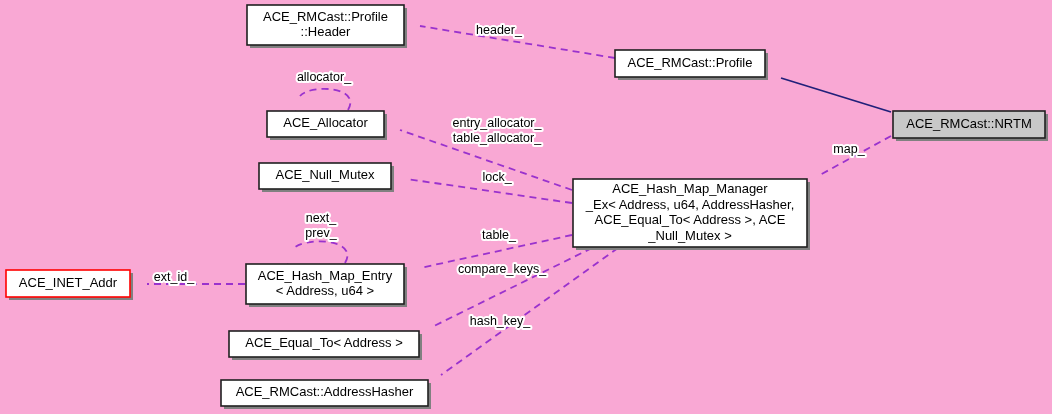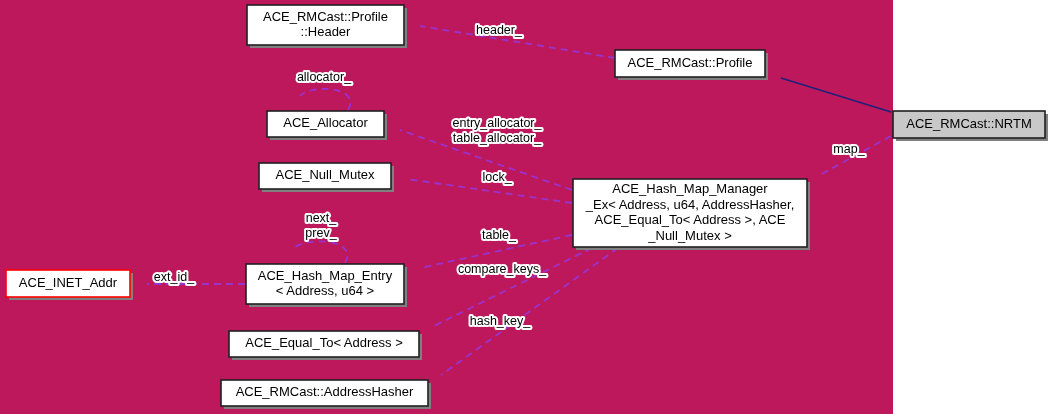--- a/index.html
+++ b/index.html
@@ -8,23 +8,23 @@
     background: #ffffff;
   }
   body {
     width: 1052px;
     height: 414px;
     font-family: "Liberation Sans", sans-serif;
     overflow: hidden;
   }
   #diagram-root {
     position: relative;
-    width: 893px;
+    width: 1052px;
     height: 414px;
-    background: #be185d;
+    background: #f9a8d4;
   }
   svg.graph {
     position: absolute;
     top: 0;
     left: 0;
     width: 1052px;
     height: 414px;
     display: block;
   }
   .node-box {

